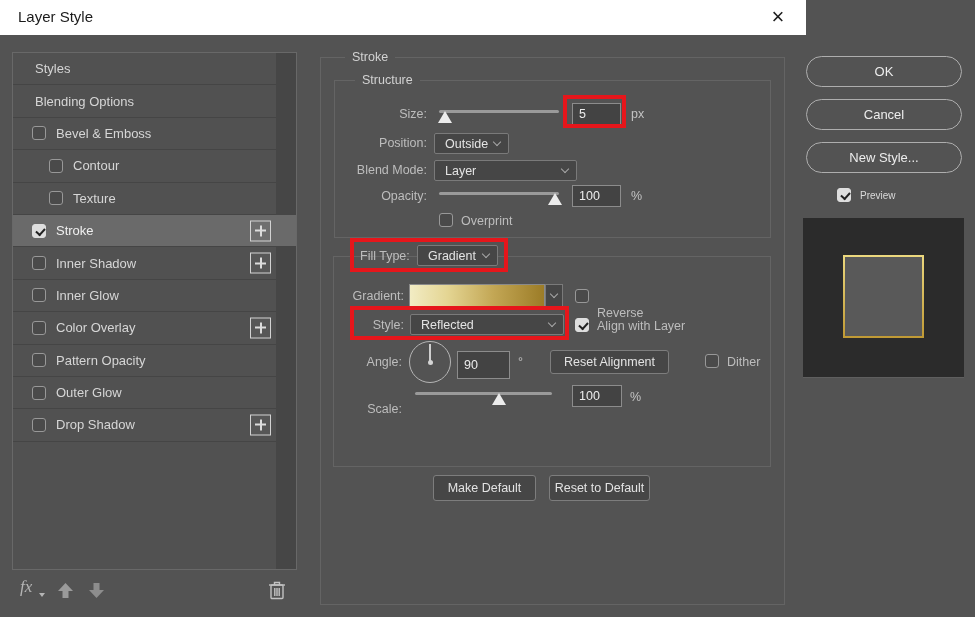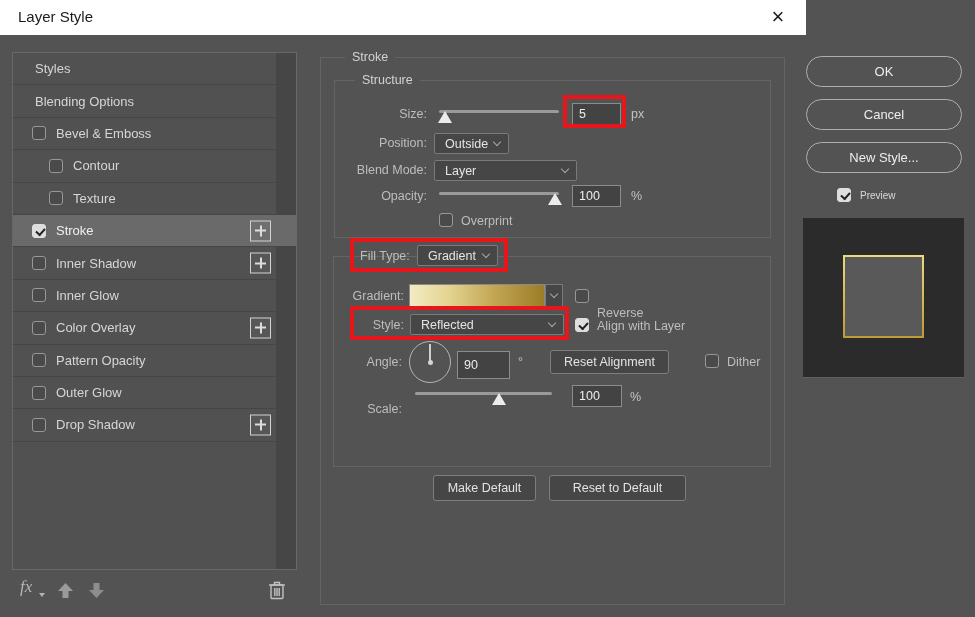--- a/index.html
+++ b/index.html
@@ -239,21 +239,21 @@
     </div>
   </div>
 
   <span class="lbl" style="left:360px; top:246px; z-index:10;">Fill Type:</span>
   <div class="dd" style="left:417px; top:245px; width:81px; height:21px; z-index:10;">
     <span>Gradient</span>
     <span class="chev"></span>
   </div>
 
   <button class="btn" style="left:433px; top:475px; width:103px; height:26px;">Make Default</button>
-  <button class="btn" style="left:549px; top:475px; width:137px; height:26px;">Reset to Default</button>
+  <button class="btn" style="left:549px; top:475px; width:101px; height:26px;">Reset to Default</button>
 
   <button class="pill" style="left:806px; top:56px; width:156px; height:31px;">OK</button>
   <button class="pill" style="left:806px; top:99px; width:156px; height:31px;text-align:center;">Cancel</button>
   <button class="pill" style="left:806px; top:142px; width:156px; height:31px;">New Style...</button>
   <span class="cb checked" style="position:absolute; left:837px; top:188px;"></span>
   <span class="lbl" style="left:860px; top:186px; font-size:10px; color:#dadada;">Preview</span>
 
   <div class="pvwrap">
     <div class="pvsquare"></div>
   </div>

